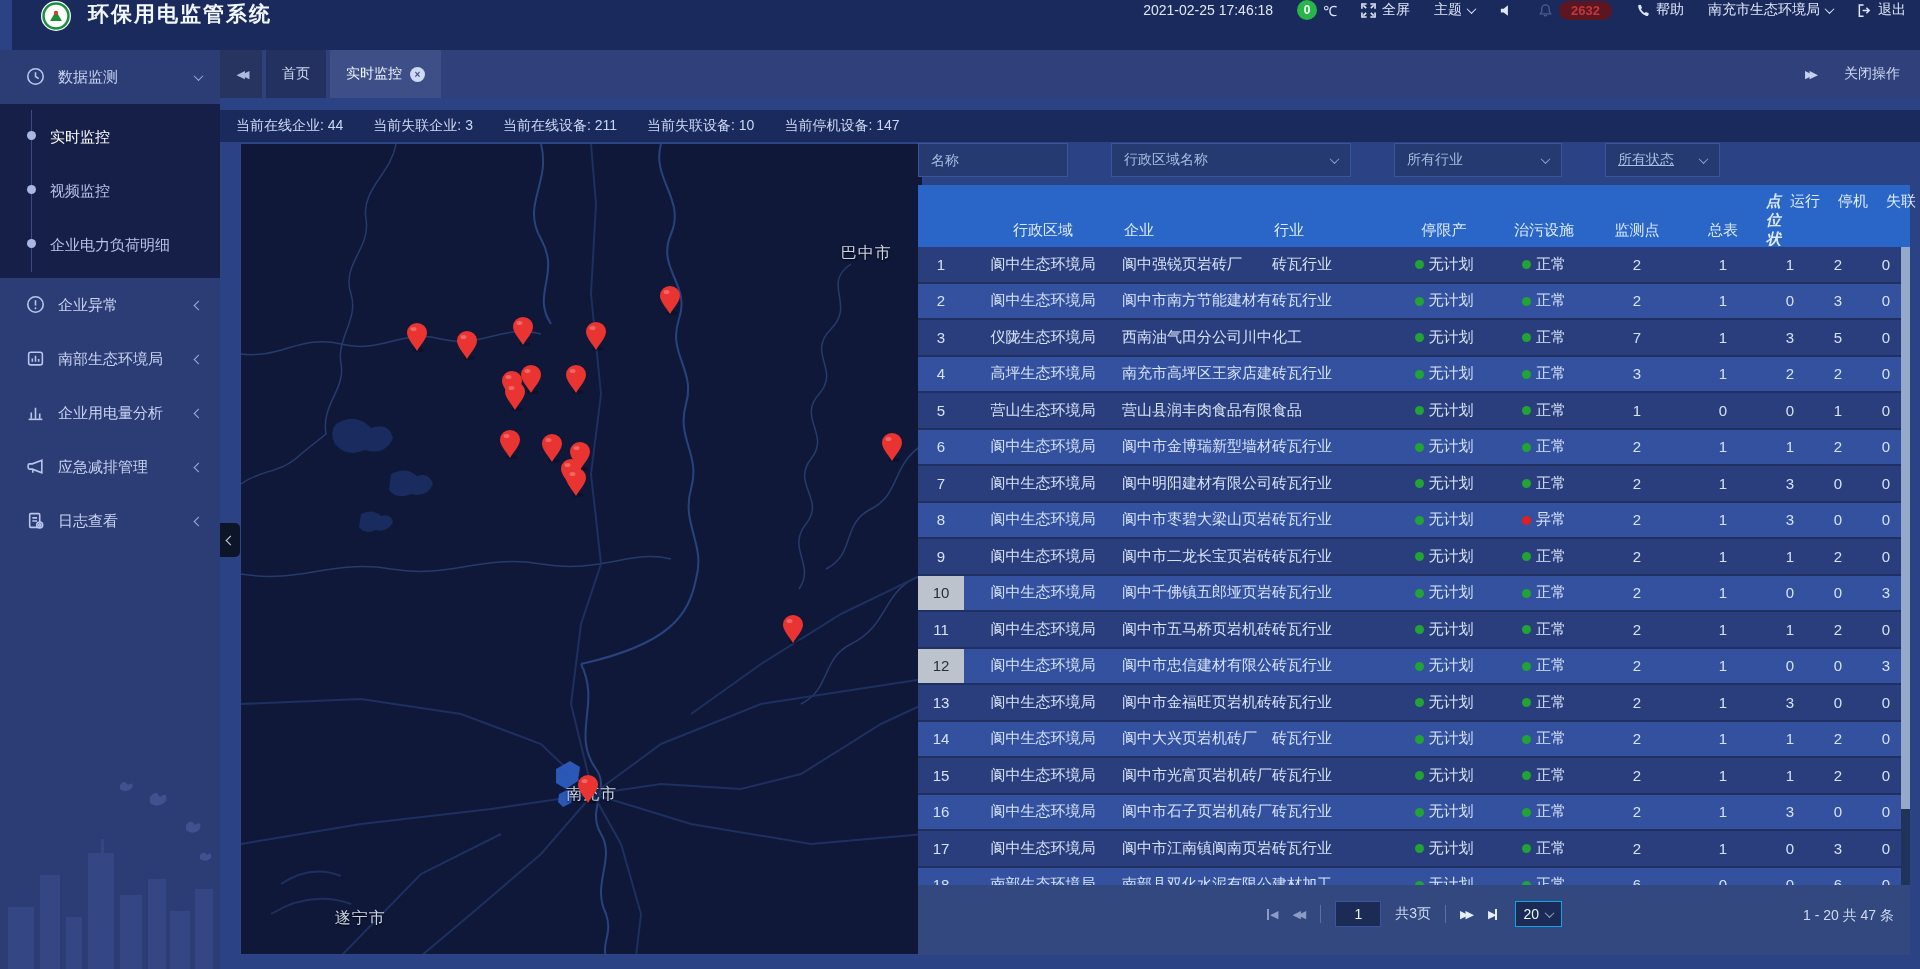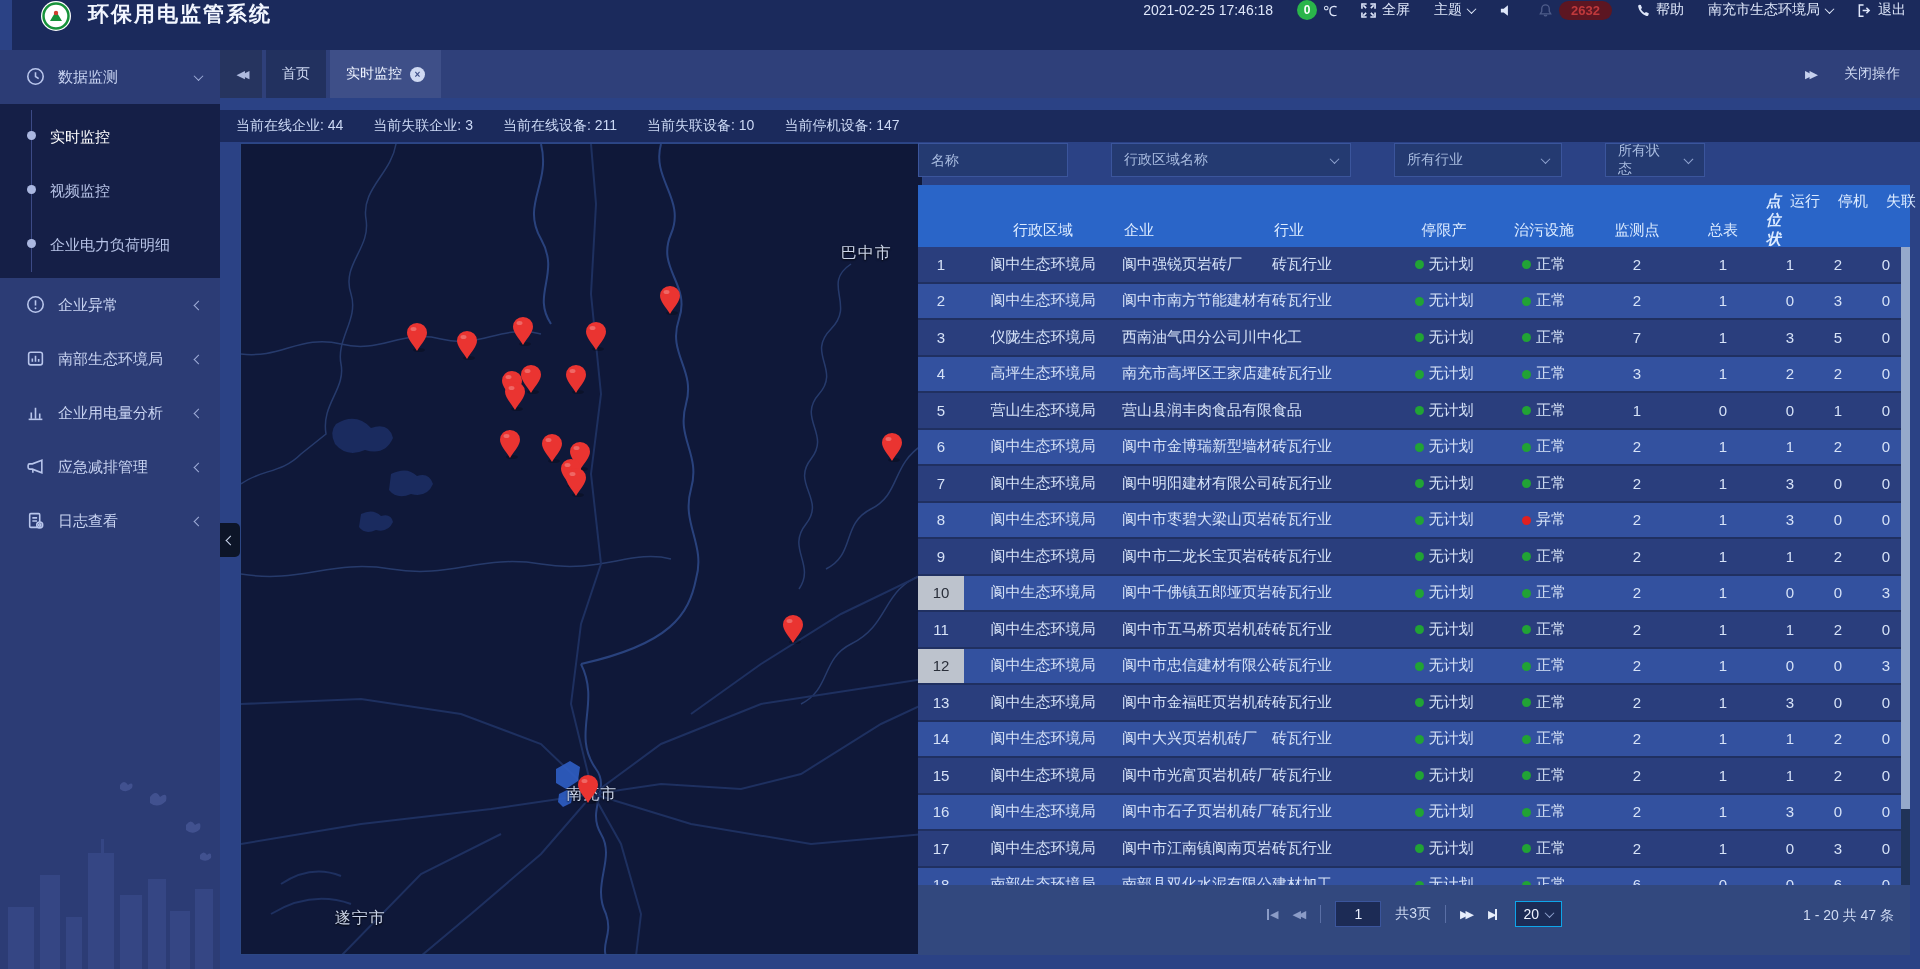--- a/index.html
+++ b/index.html
@@ -76,21 +76,21 @@
   .table-panel { position:absolute; left:918px; top:143px; width:992px; height:812px; }
   .filters { position:absolute; top:0; left:0; display:flex; gap:8px; height:34px; }
   .f-box { background:#243a71; border:1px solid #3b559c; color:#a9bce0; font-size:14px;
     height:34px; display:flex; align-items:center; padding:0 12px; }
   .f-input { width:150px; }
   .f-input input { background:transparent; border:0; outline:none; color:#c7d6f2;
     font-size:14px; width:100%; font-family:inherit; }
   .f-input input::placeholder { color:#a9bce0; opacity:1; }
   .f-select { justify-content:space-between; cursor:pointer;margin-left:35px; }
   .f-select .chev { color:#8fa3cf; margin-left:14px; }
-  .w-region { width:240px; } .w-industry { width:168px; } .w-status { width:100px; }
+  .w-region { width:240px; } .w-industry { width:168px; } .w-status { width:115px;text-decoration:underline; }
 
   .thead { position:absolute; top:42px; left:0; width:992px; height:62px; background:#2a65c8;
     color:#dcebff; font-size:15px; display:grid;
     grid-template-columns:46px 158px 150px 122px 100px 100px 86px 86px 144px; }
   .th { display:flex; align-items:center; justify-content:center; }
   .th.left { justify-content:flex-start; padding-left:2px; }
   .th-group { display:flex; flex-direction:row; justify-content:space-between; padding:7px 0 8px; }
   .th-group .g-title { text-align:center; font-style:italic; font-weight:bold; }
   .th-group .g-cols { display:grid; grid-template-columns:48px 48px 48px; text-align:center; }
 

